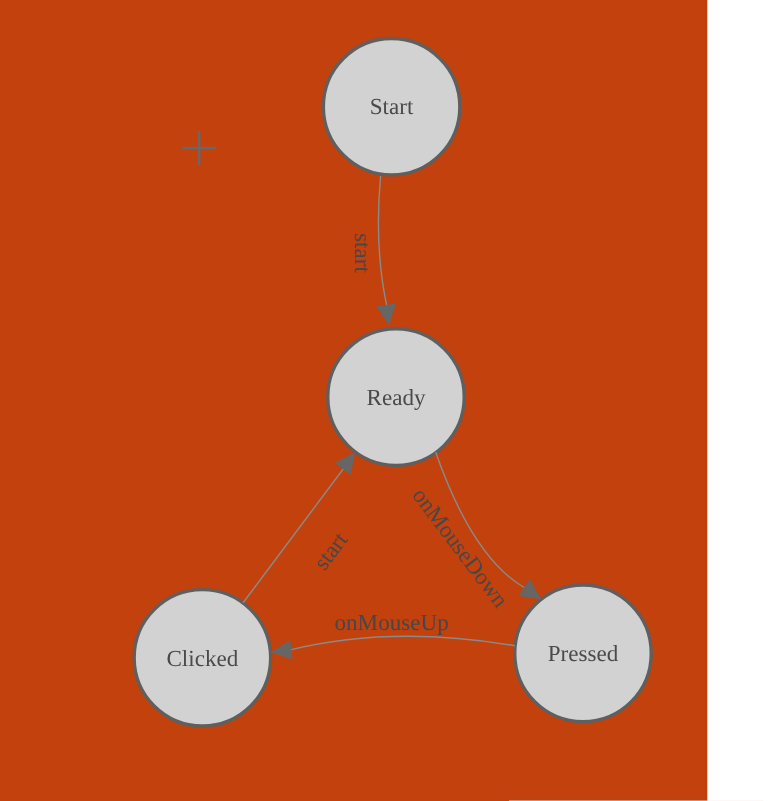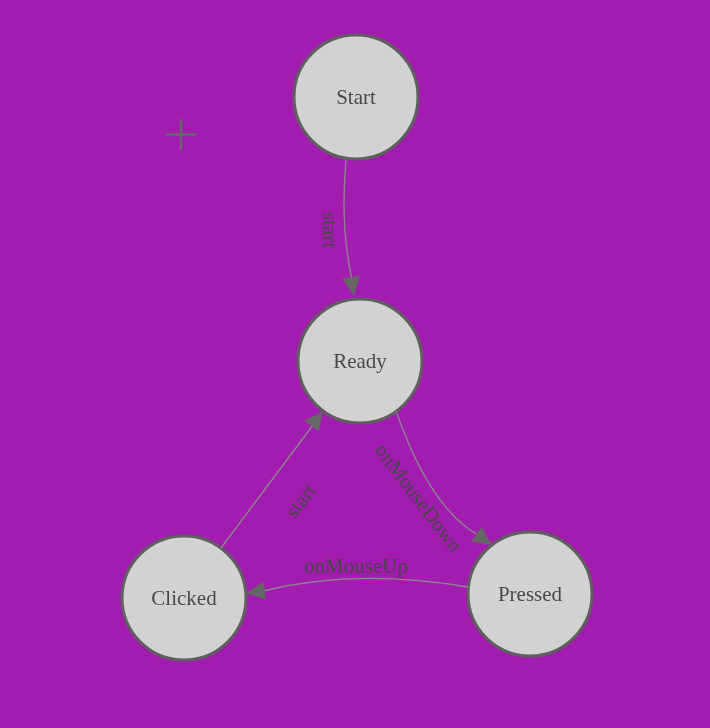--- a/index.html
+++ b/index.html
@@ -2,23 +2,23 @@
 <html><head>
 <meta charset="utf-8">
 <style>
   html, body {
     margin: 0;
     padding: 0;
     background: #ffffff;
   }
   .stage {
     position: relative;
-    width: 710px;
+    width: 643px;
     height: 728px;
-    background: #a21caf;
+    background: #c2410c;
     overflow: hidden;
   }
   svg text {
     font-family: "Liberation Serif", "DejaVu Serif", serif;
     user-select: none;
   }
   .node-label { font-size: 21px; }
   .edge-label { font-size: 21px; }
 </style>
 </head>

